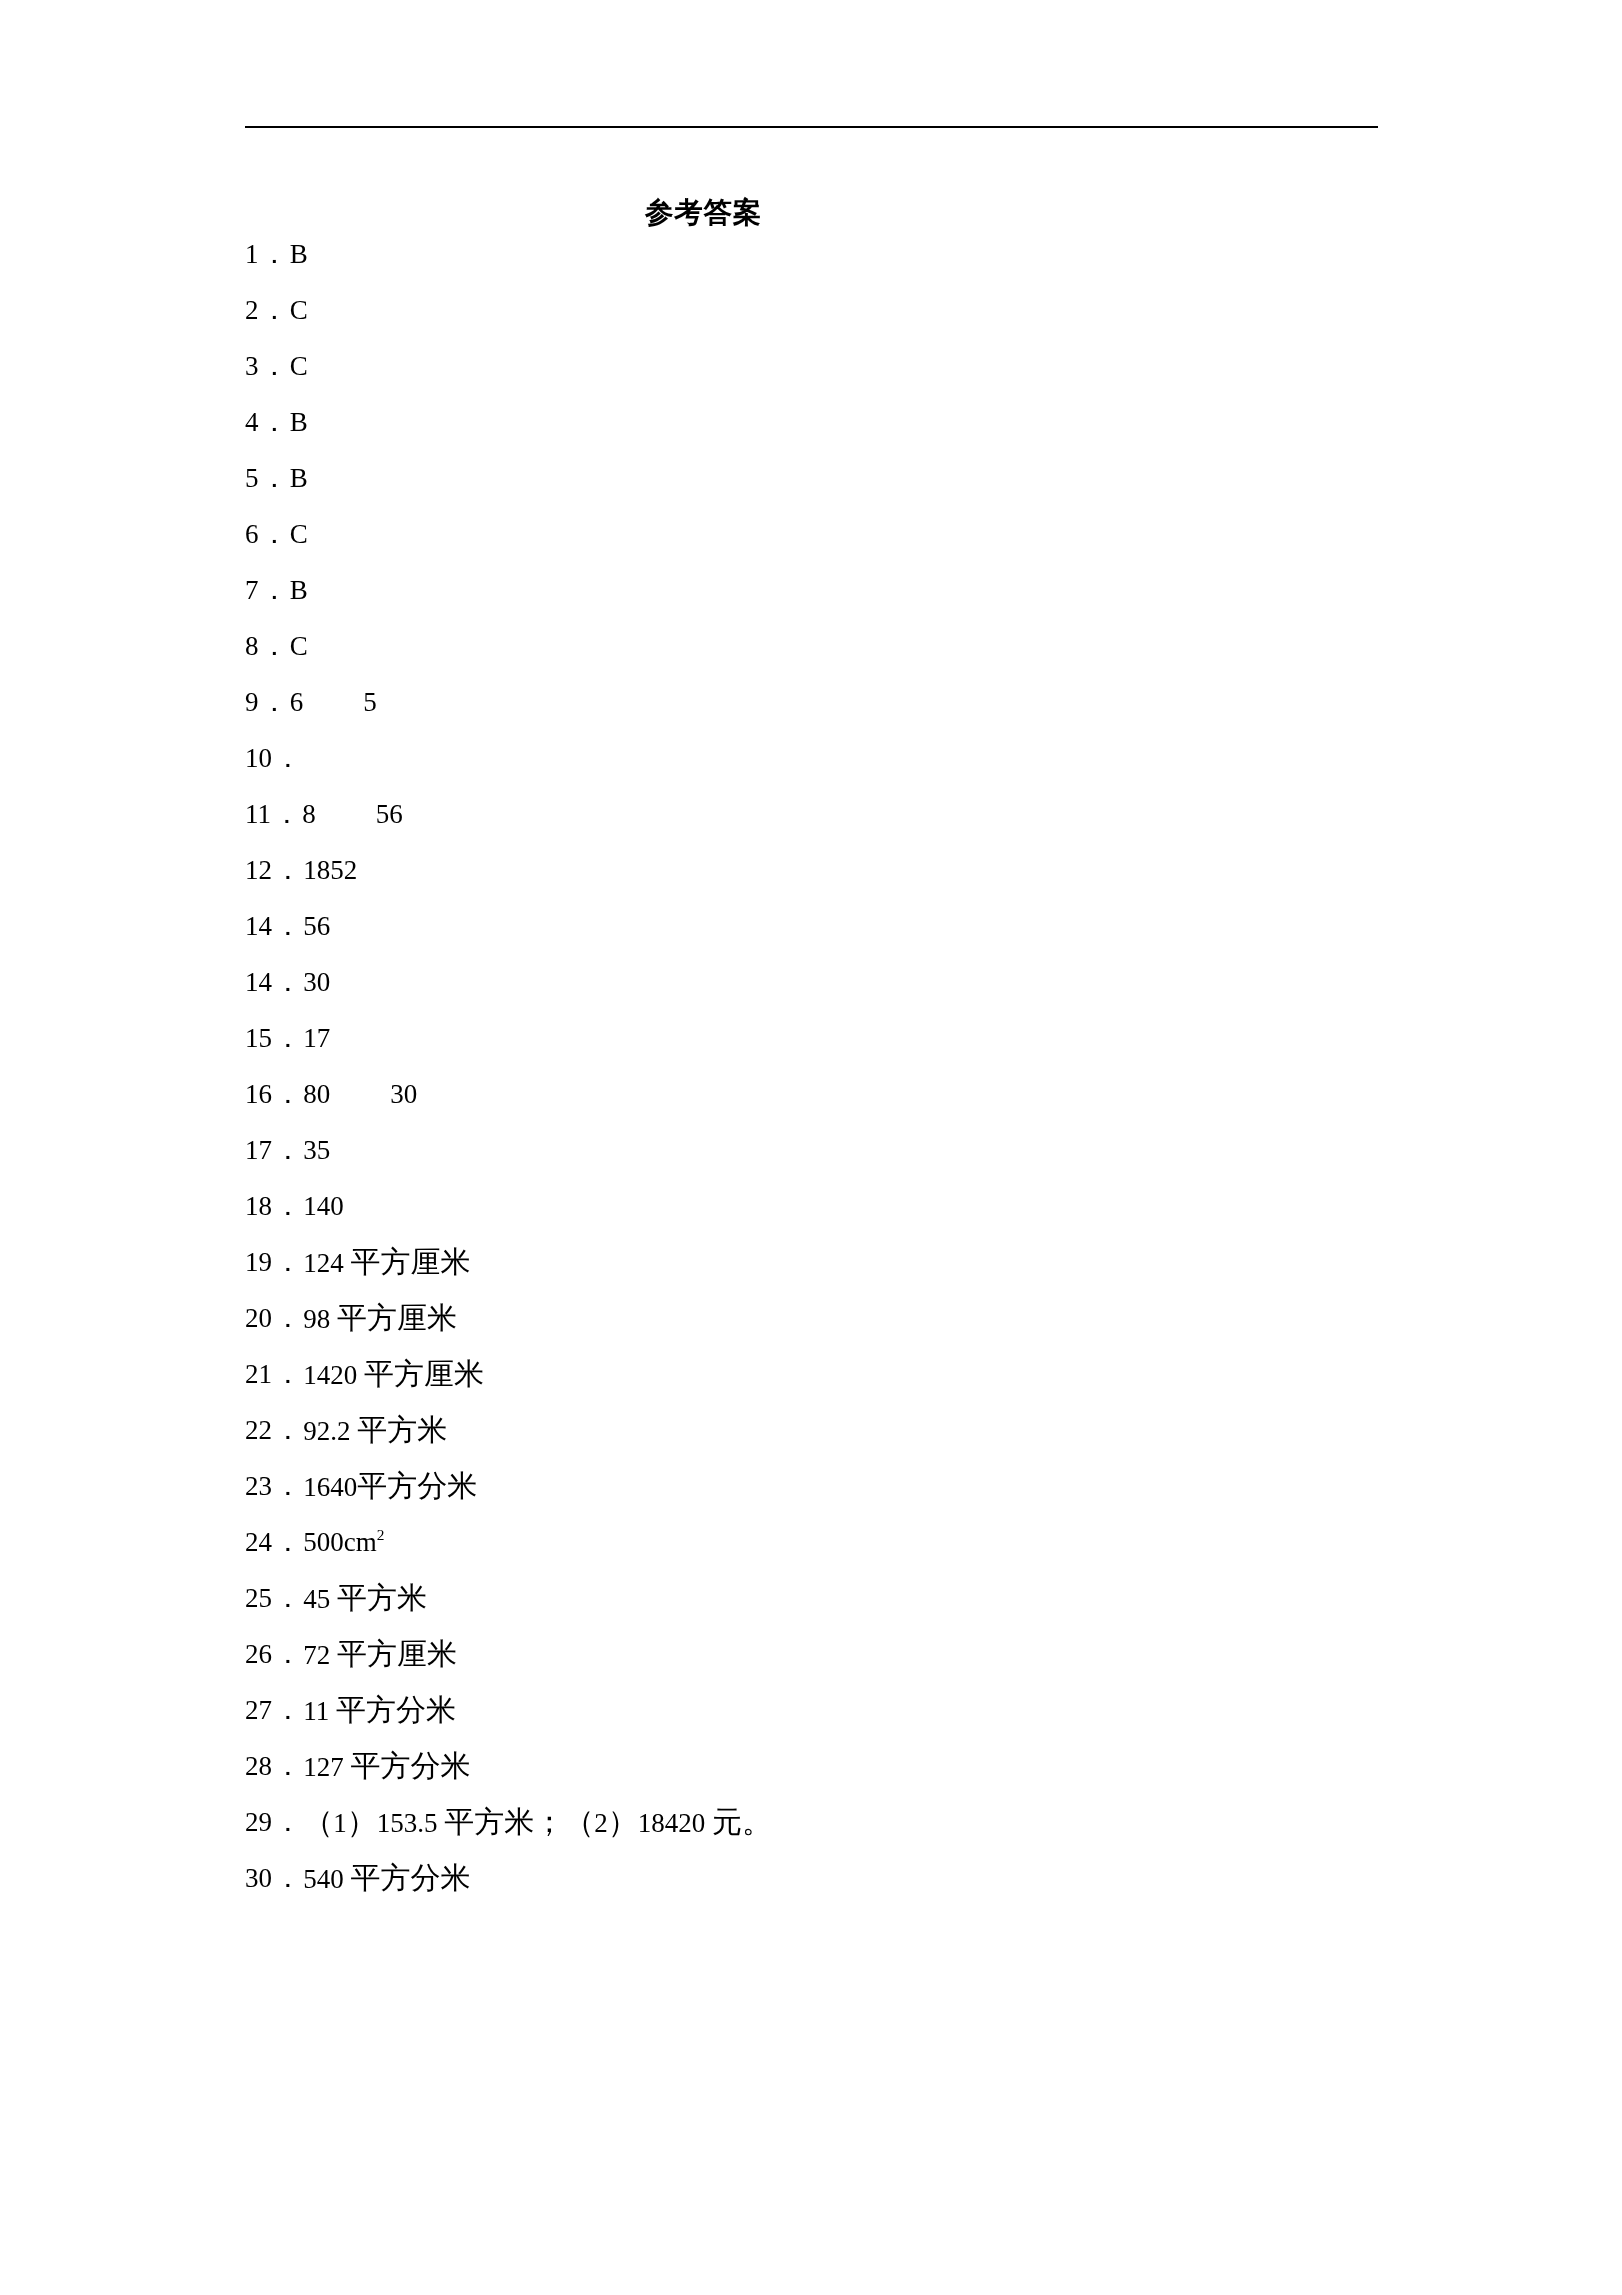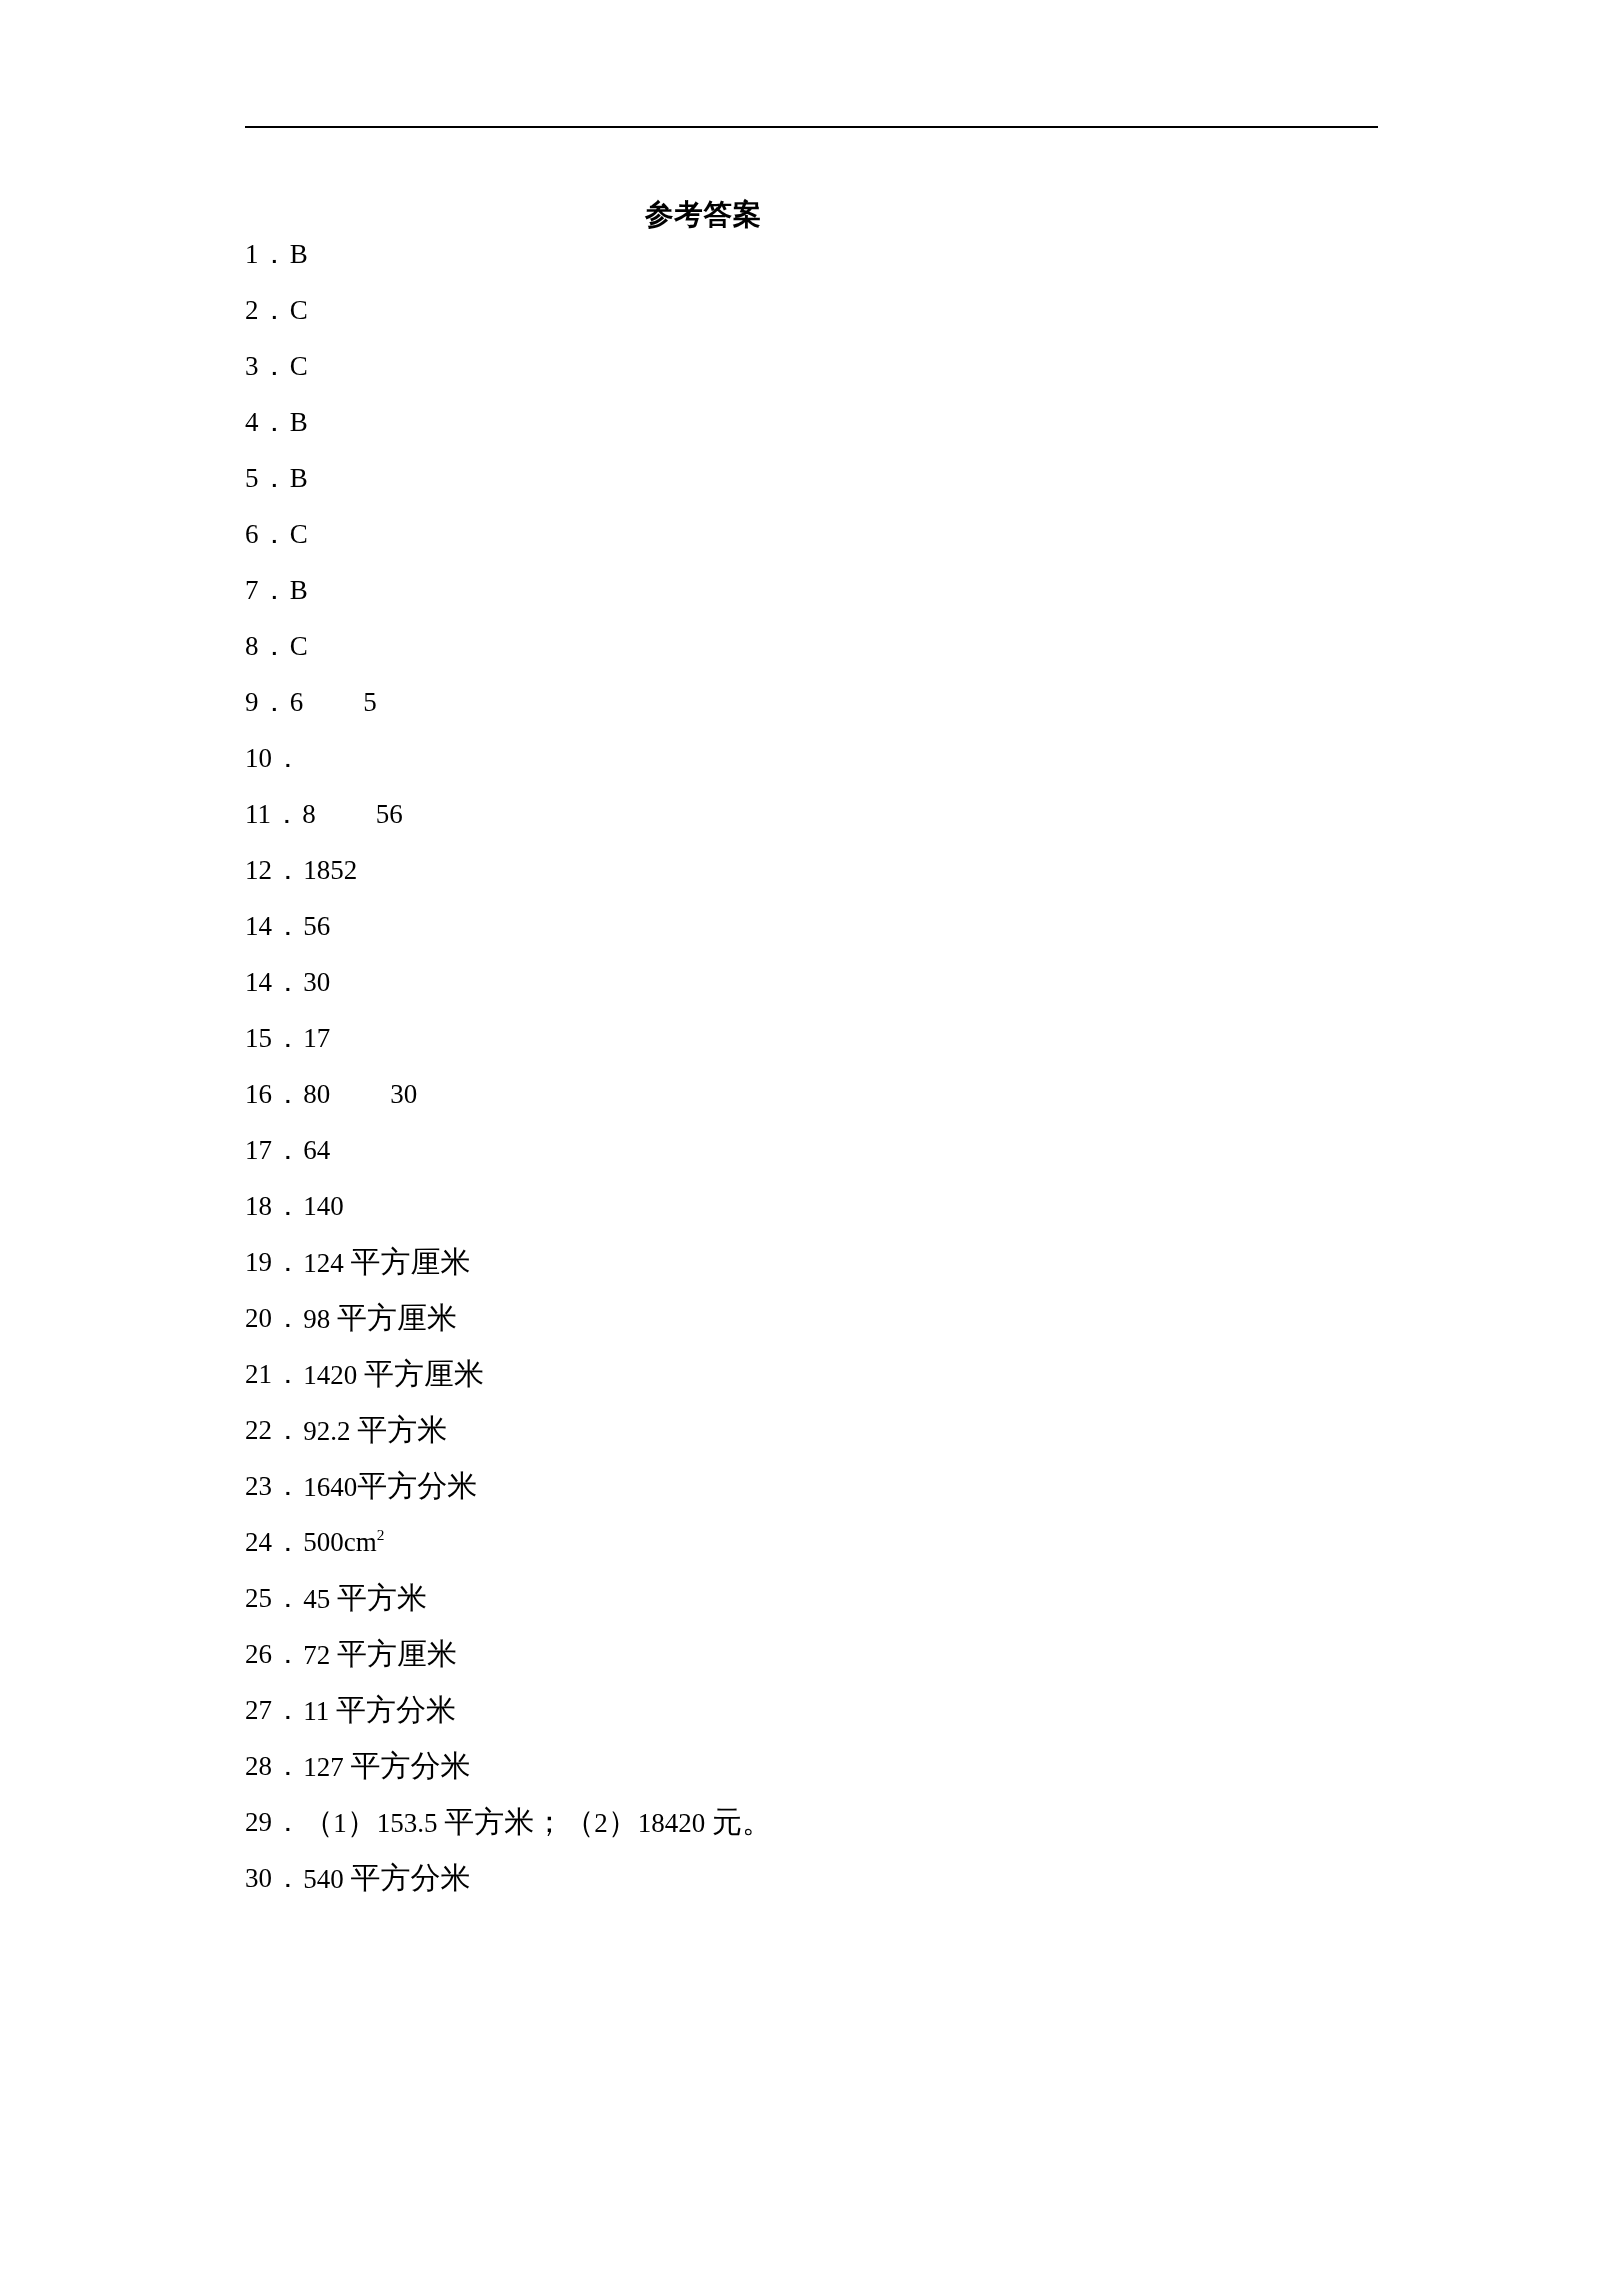--- a/index.html
+++ b/index.html
@@ -26,21 +26,21 @@
     .title {
       position: absolute;
       left: 0;
       width: 1407px;
       top: 196px;
       text-align: center;
       font-size: 28.5px;
       font-weight: bold;
       line-height: 37px;
       letter-spacing: 0.8px;
-      font-family: Liberation Serif, serif;
+      font-family: Liberation Mono, monospace;
     }
     .answers {
       position: absolute;
       left: 245px;
       top: 237px;
       margin: 0;
       padding: 0;
       list-style: none;
     }
     .answer-row {
@@ -199,21 +199,21 @@
       <span class="dot">．</span>
       <span class="vals">
         <span class="val">80</span>
         <span class="val">30</span>
       </span>
   </li>
     <li class="answer-row">
     <span class="num">17</span>
       <span class="dot">．</span>
       <span class="vals">
-        <span class="val">64</span>
+        <span class="val">35</span>
       </span>
   </li>
     <li class="answer-row">
     <span class="num">18</span>
       <span class="dot">．</span>
       <span class="vals">
         <span class="val">140</span>
       </span>
   </li>
     <li class="answer-row">

